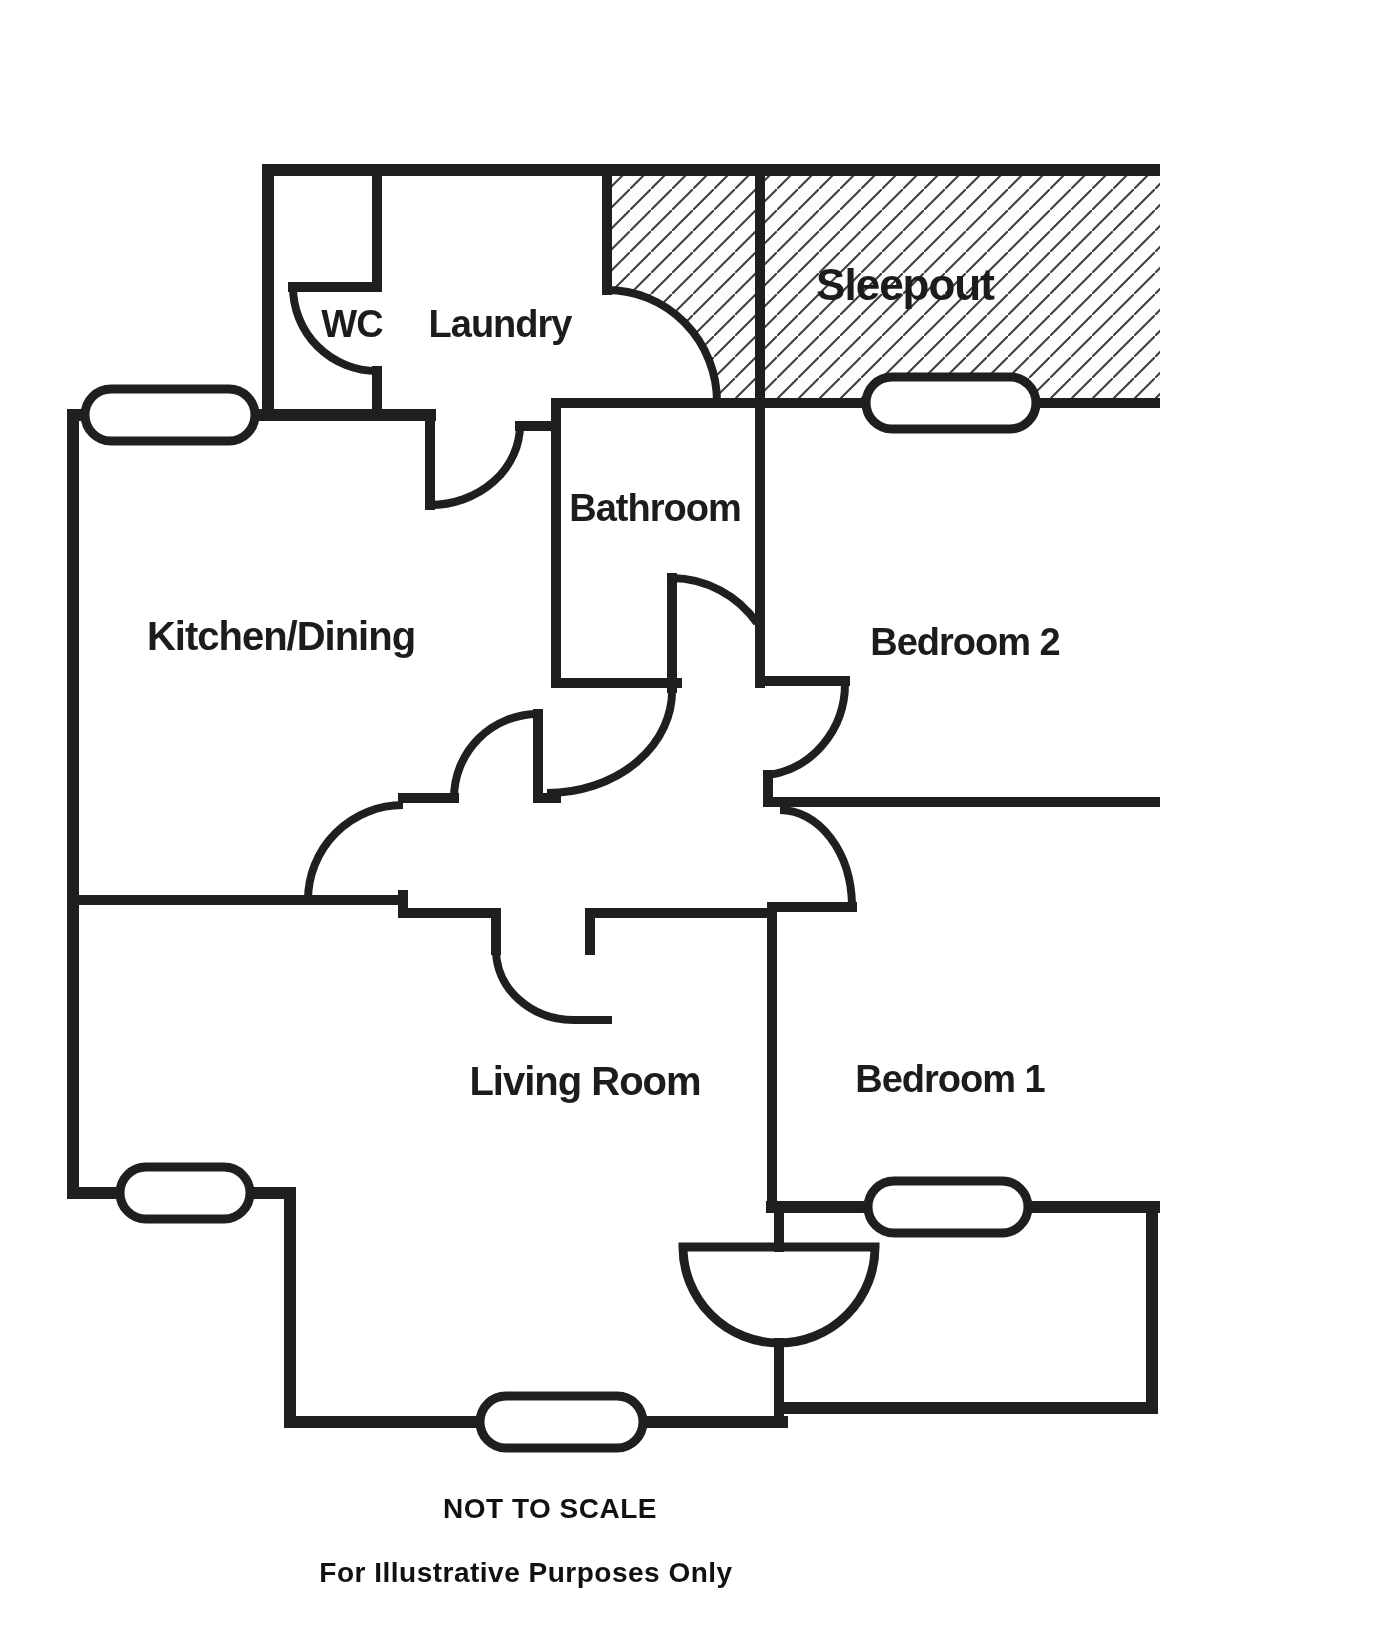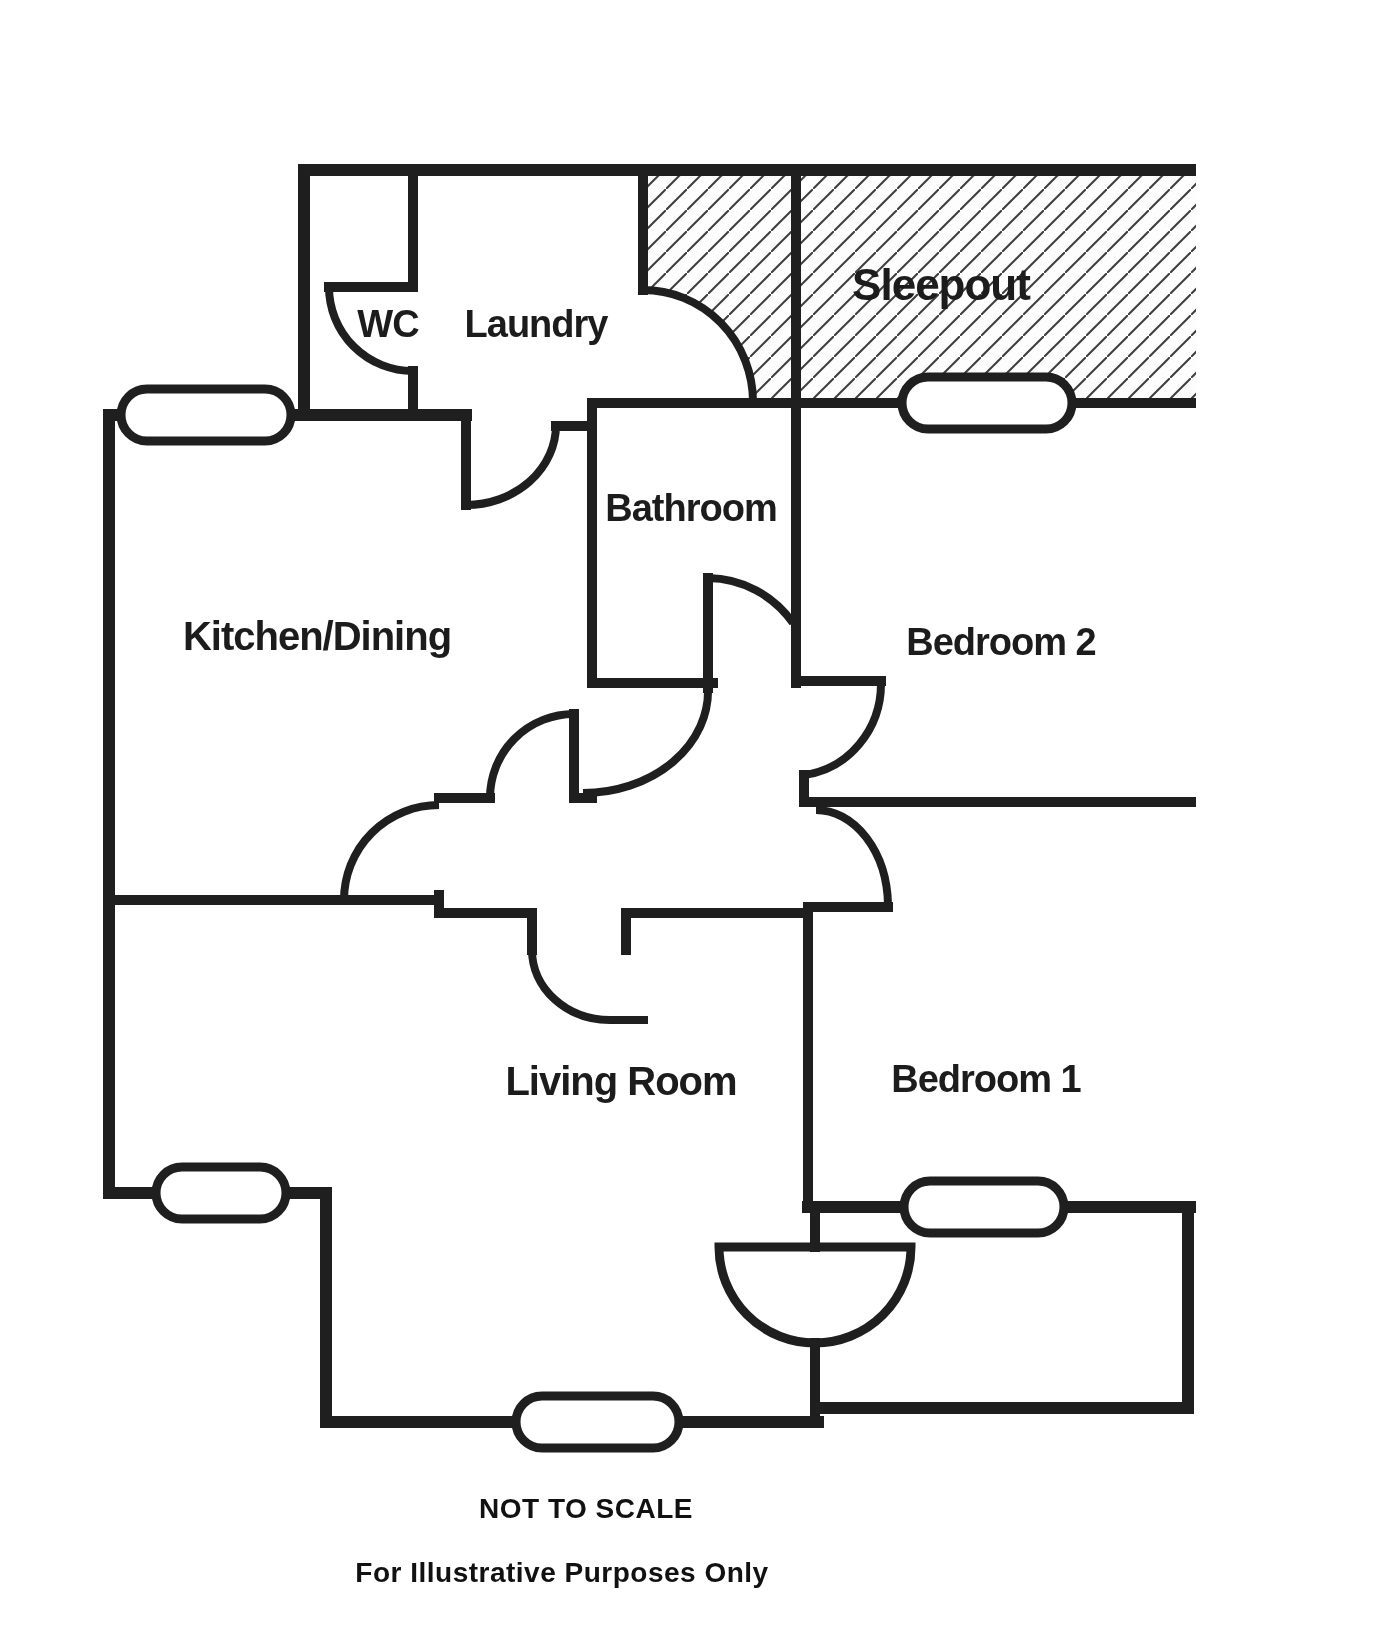--- a/index.html
+++ b/index.html
@@ -7,21 +7,20 @@
     padding: 0;
     background: #ffffff;
   }
   .page {
     position: relative;
     width: 1160px;
     height: 1645px;
     background: #ffffff;
     font-family: "Liberation Sans", sans-serif;
     overflow: hidden;
-    margin-left: 36px;
   }
   svg.plan {
     position: absolute;
     inset: 0;
   }
   .room-label {
     font-family: "Liberation Sans", sans-serif;
     font-weight: bold;
     fill: #1c1c1c;
     letter-spacing: -1px;

